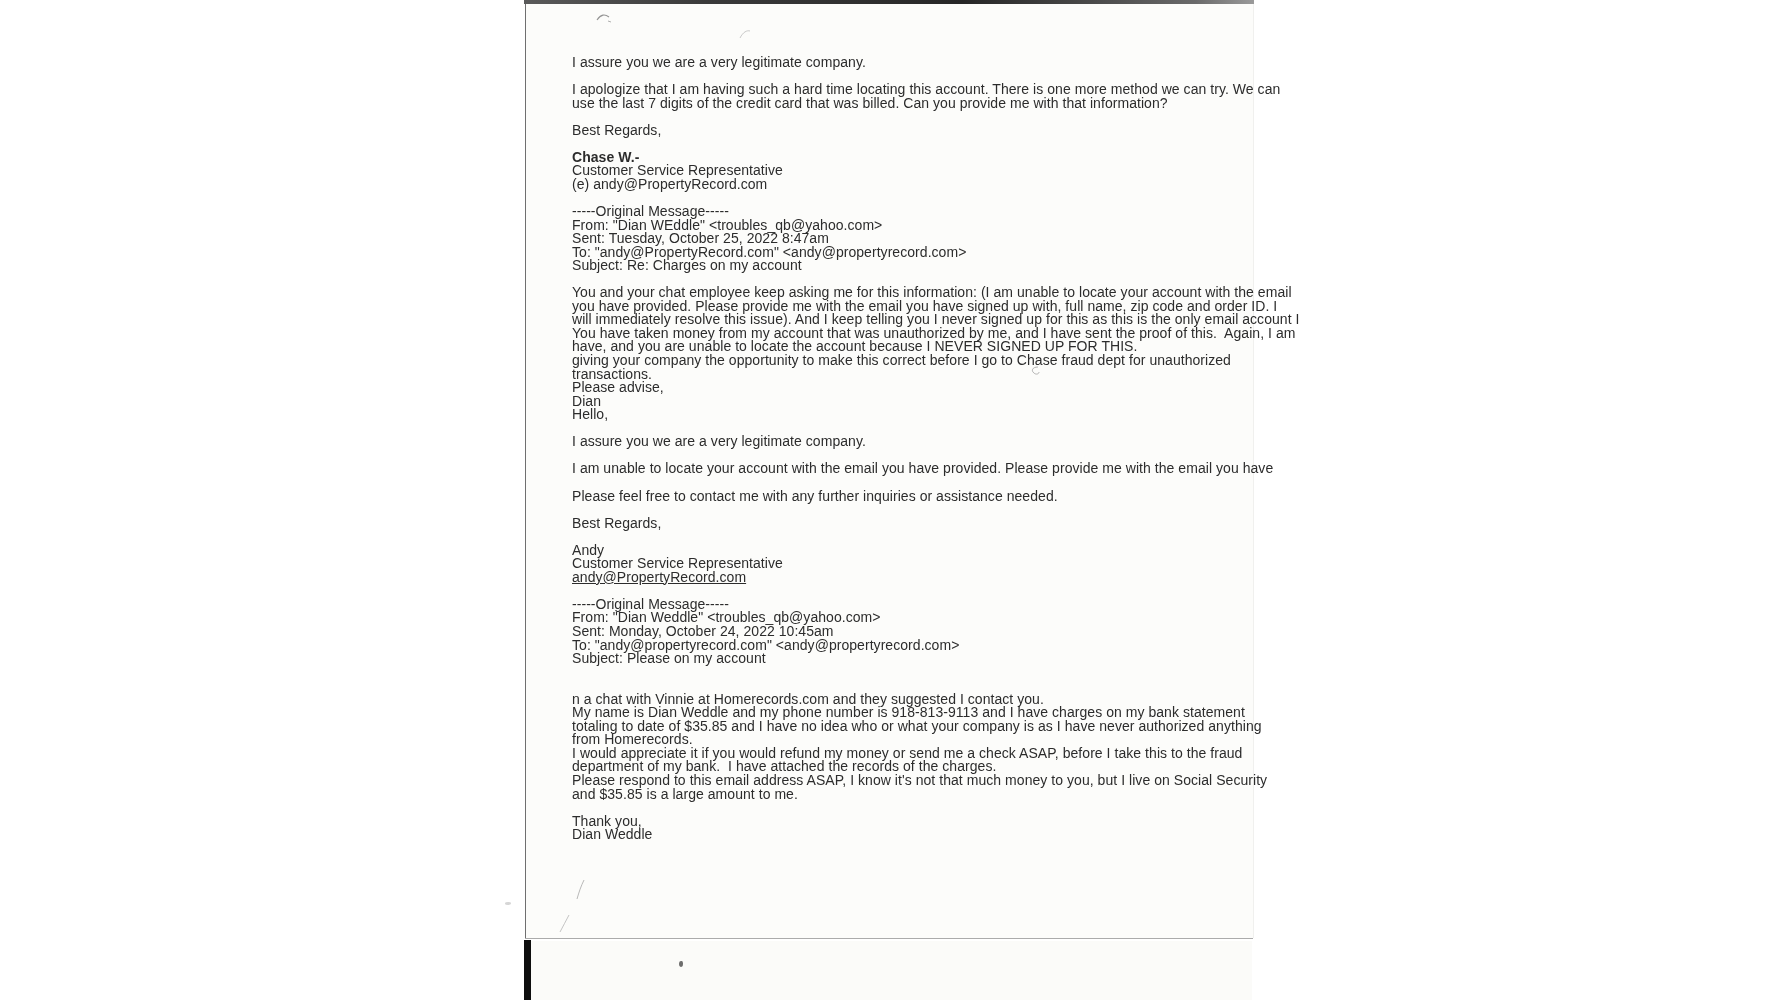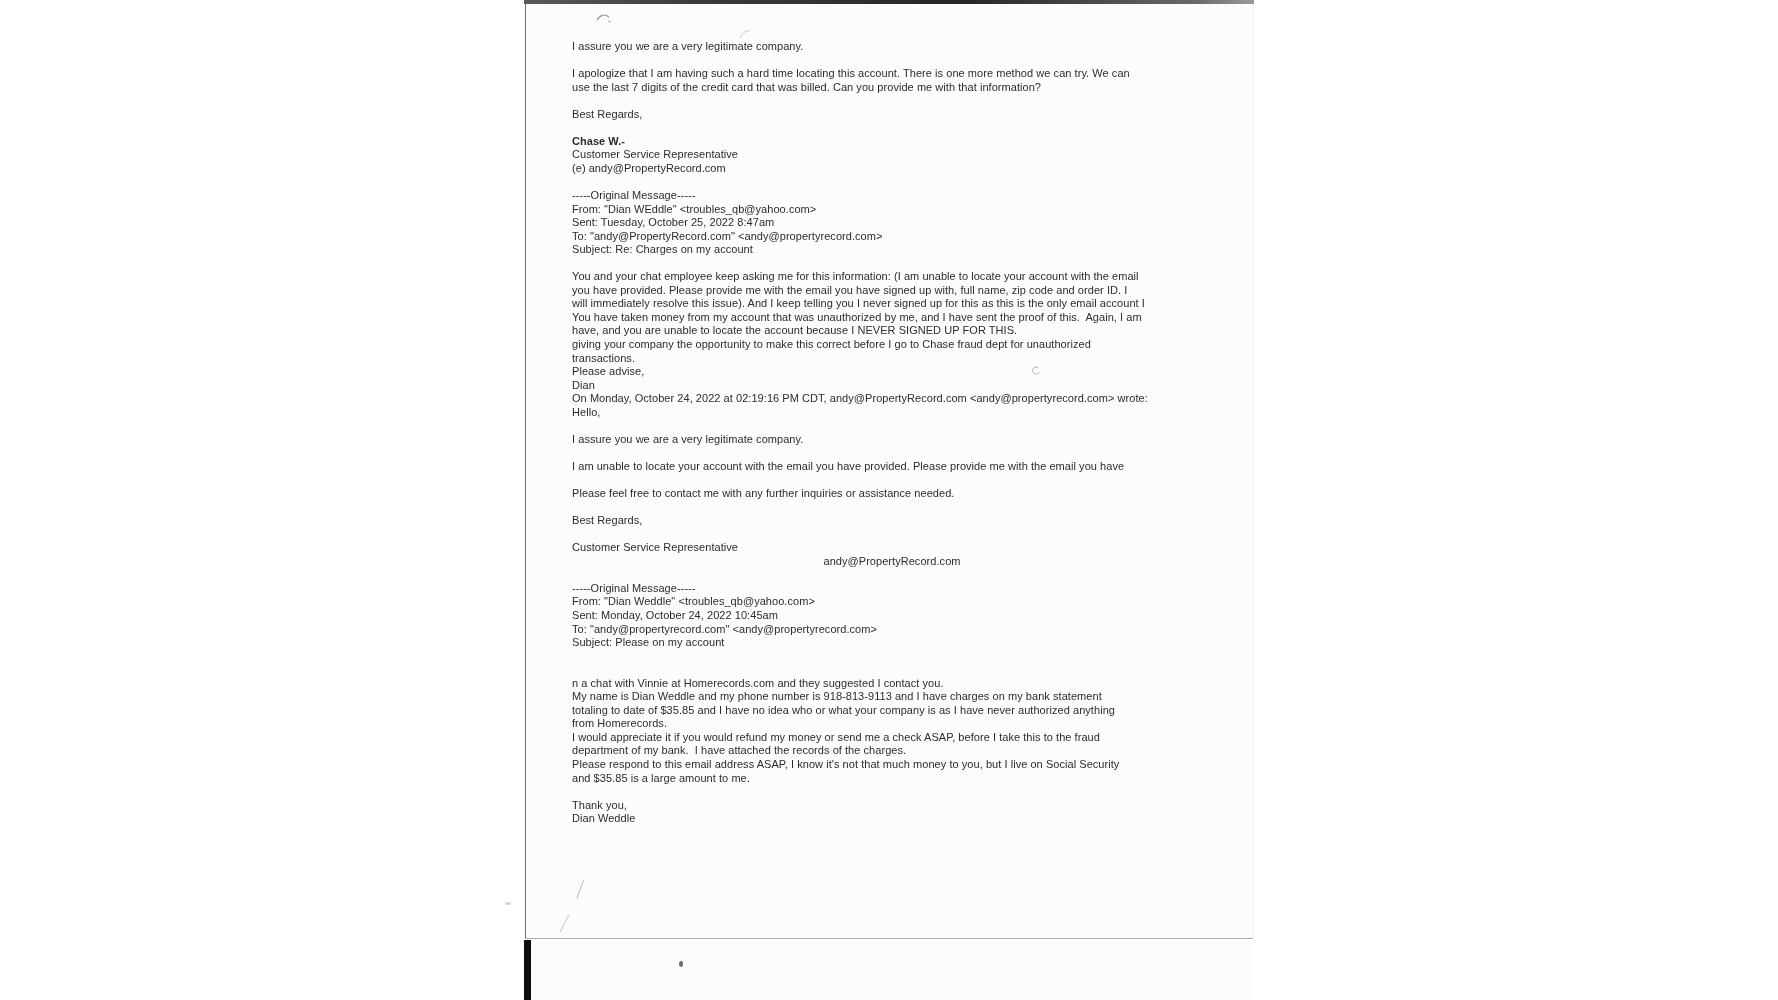--- a/index.html
+++ b/index.html
@@ -27,28 +27,28 @@
   }
   .page2-fragment{
     position:absolute;left:525px;top:941px;width:727px;height:59px;
     background:var(--page2-bg);
   }
   .spine-bar{
     position:absolute;left:524px;top:940px;width:7px;height:60px;
     background:var(--spine-bar);
   }
   .text-block{
-    position:absolute;left:572px;top:40px;width:640px;
-    font-size:11px;line-height:13.55px;color:var(--text);
+    position:absolute;left:572px;top:56px;width:640px;
+    font-size:14px;line-height:13.55px;color:var(--text);
     filter:blur(.22px);
     letter-spacing:.05px;
   }
   .line{height:13.55px;white-space:pre;}
   .line.bold{font-weight:bold;}
-  .line.link{text-align:center;}
+  .line.link{text-decoration:underline;}
   .artifact{position:absolute;pointer-events:none;}
   .dot-artifact{border-radius:50% 40% 60% 50%;}
 </style>
 </head>
 <body>
 
 <div class="scan-page"></div>
 
 <div class="top-strip"></div>
 
@@ -72,31 +72,31 @@
     <div class="line">&nbsp;</div>
     <div class="line">You and your chat employee keep asking me for this information: (I am unable to locate your account with the email</div>
     <div class="line">you have provided. Please provide me with the email you have signed up with, full name, zip code and order ID. I</div>
     <div class="line">will immediately resolve this issue). And I keep telling you I never signed up for this as this is the only email account I</div>
     <div class="line">You have taken money from my account that was unauthorized by me, and I have sent the proof of this.  Again, I am</div>
     <div class="line">have, and you are unable to locate the account because I NEVER SIGNED UP FOR THIS.</div>
     <div class="line">giving your company the opportunity to make this correct before I go to Chase fraud dept for unauthorized</div>
     <div class="line">transactions.</div>
     <div class="line">Please advise,</div>
     <div class="line">Dian</div>
-    <div class="line">On Monday, October 24, 2022 at 02:19:16 PM CDT, andy@PropertyRecord.com &lt;andy@propertyrecord.com&gt; wrote:</div>
     <div class="line">Hello,</div>
     <div class="line">&nbsp;</div>
     <div class="line">I assure you we are a very legitimate company.</div>
     <div class="line">&nbsp;</div>
     <div class="line">I am unable to locate your account with the email you have provided. Please provide me with the email you have</div>
     <div class="line">&nbsp;</div>
     <div class="line">Please feel free to contact me with any further inquiries or assistance needed.</div>
     <div class="line">&nbsp;</div>
     <div class="line">Best Regards,</div>
     <div class="line">&nbsp;</div>
+    <div class="line">Andy</div>
     <div class="line">Customer Service Representative</div>
     <div class="line link">andy@PropertyRecord.com</div>
     <div class="line">&nbsp;</div>
     <div class="line">-----Original Message-----</div>
     <div class="line">From: "Dian Weddle" &lt;troubles_qb@yahoo.com&gt;</div>
     <div class="line">Sent: Monday, October 24, 2022 10:45am</div>
     <div class="line">To: "andy@propertyrecord.com" &lt;andy@propertyrecord.com&gt;</div>
     <div class="line">Subject: Please on my account</div>
     <div class="line">&nbsp;</div>
     <div class="line">&nbsp;</div>

